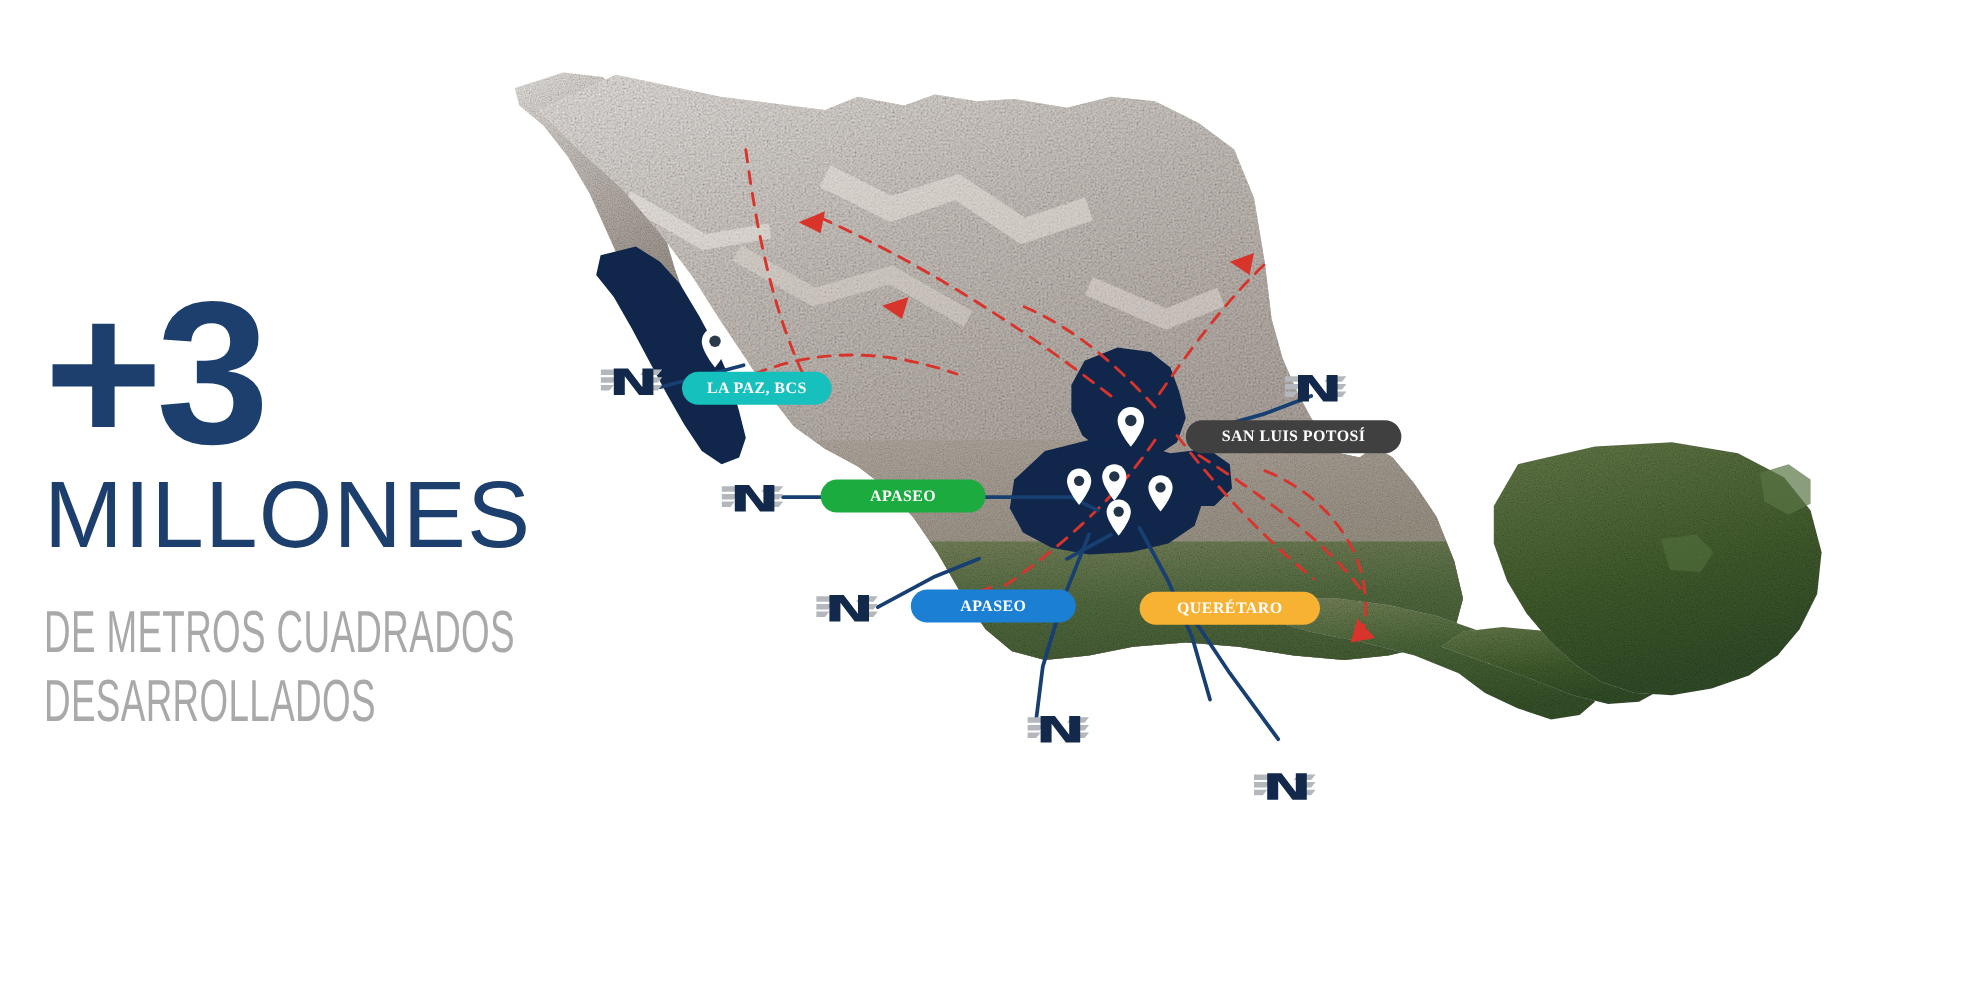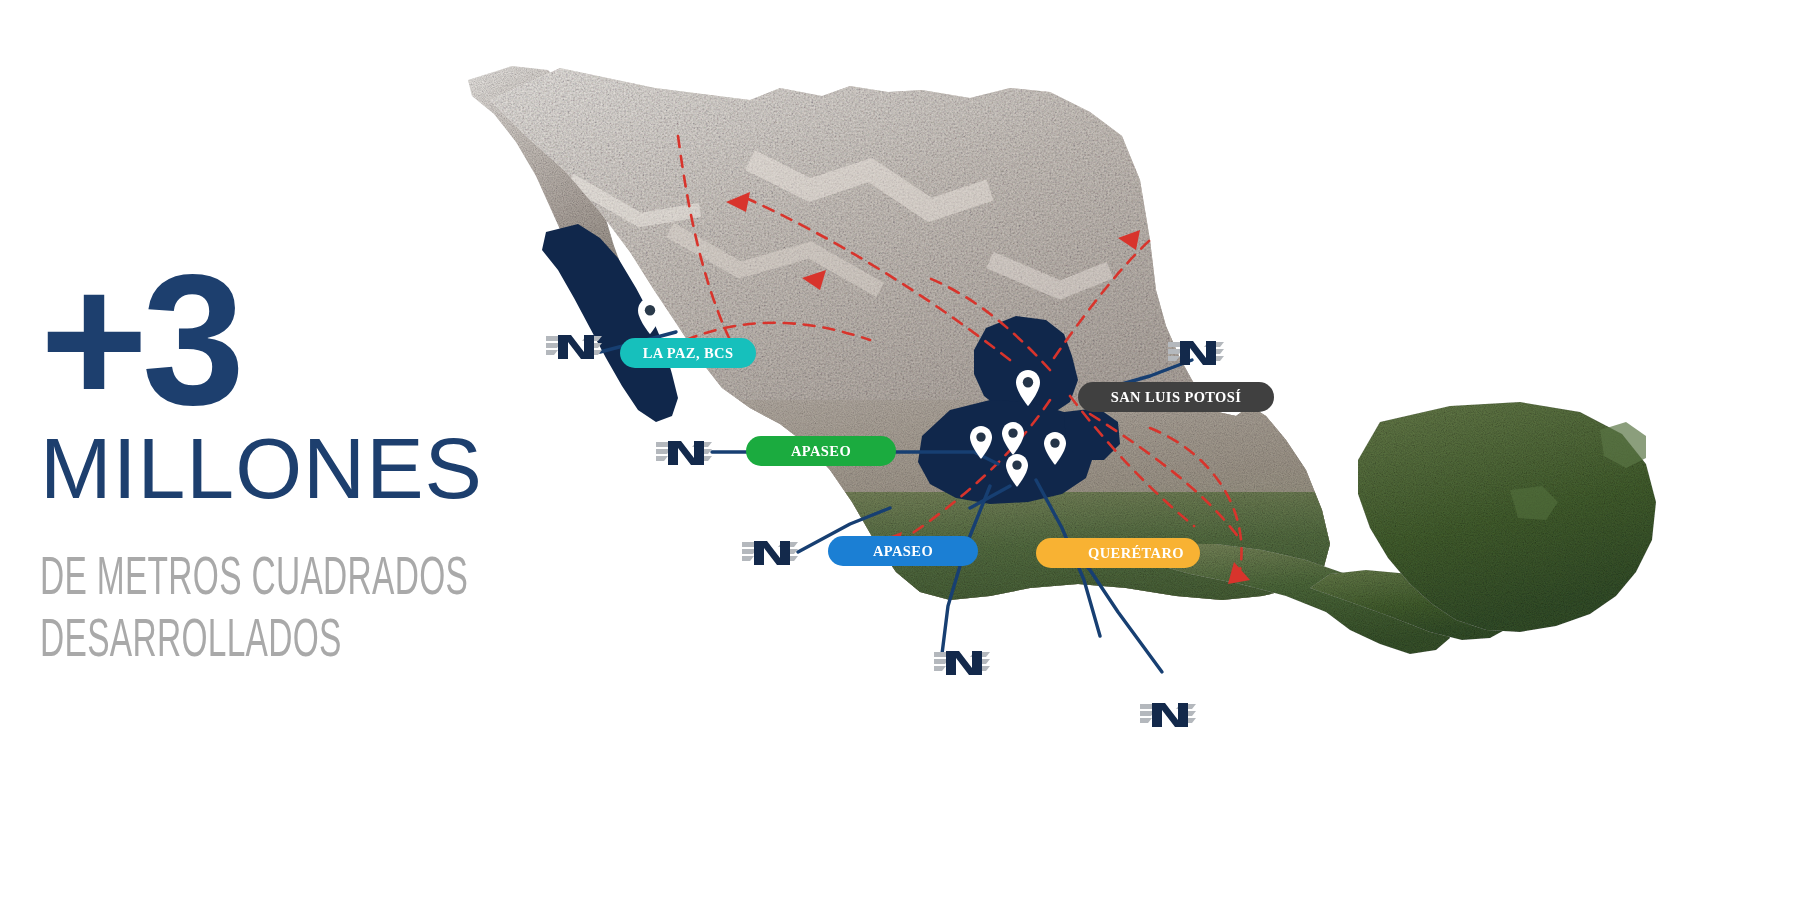--- a/index.html
+++ b/index.html
@@ -251,21 +251,21 @@
       </div>
 
       <div class="pill" style="left:378px; top:496px; width:150px; background:#1b7fd4;">
         <span>APASEO</span>
       </div>
 
       <div class="pill" style="left:628px; top:342px; width:196px; background:#404040;">
         <span>SAN LUIS POTOSÍ</span>
       </div>
 
-      <div class="pill" style="left:586px; top:498px; width:164px; background:#f8b233;justify-content:flex-end;">
+      <div class="pill" style="left:586px; top:498px; width:164px; background:#f8b233;">
         <span>QUERÉTARO</span>
       </div>
     </div>
 
     <svg class="leaders" viewBox="0 0 1350 720" style="z-index:42;">
       <g fill="#ffffff">
         <g transform="translate(188,258)">
           <path d="M 12,0 C 5.4,0 0,5.5 0,12.4 C 0,21.6 12,36 12,36 C 12,36 24,21.6 24,12.4 C 24,5.5 18.6,0 12,0 Z"></path>
           <circle cx="12" cy="12.2" r="5.2" fill="#2a3a4a"></circle>
         </g>

